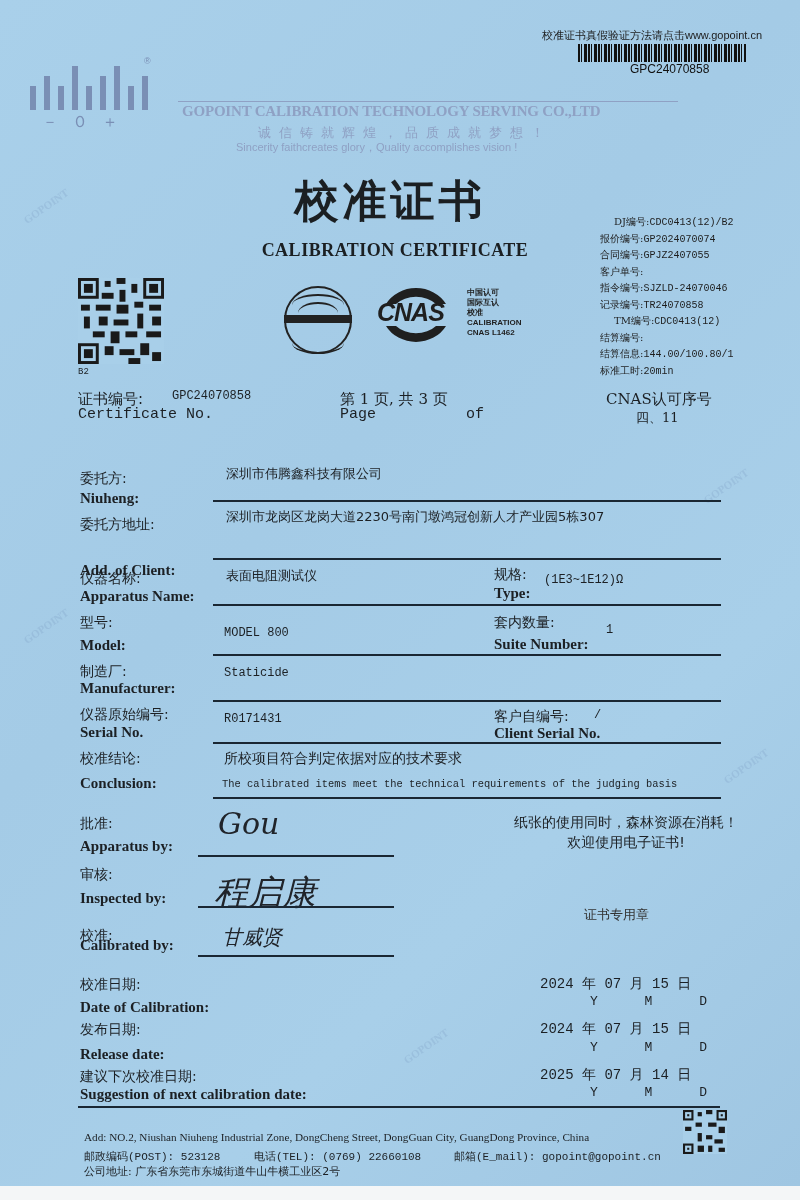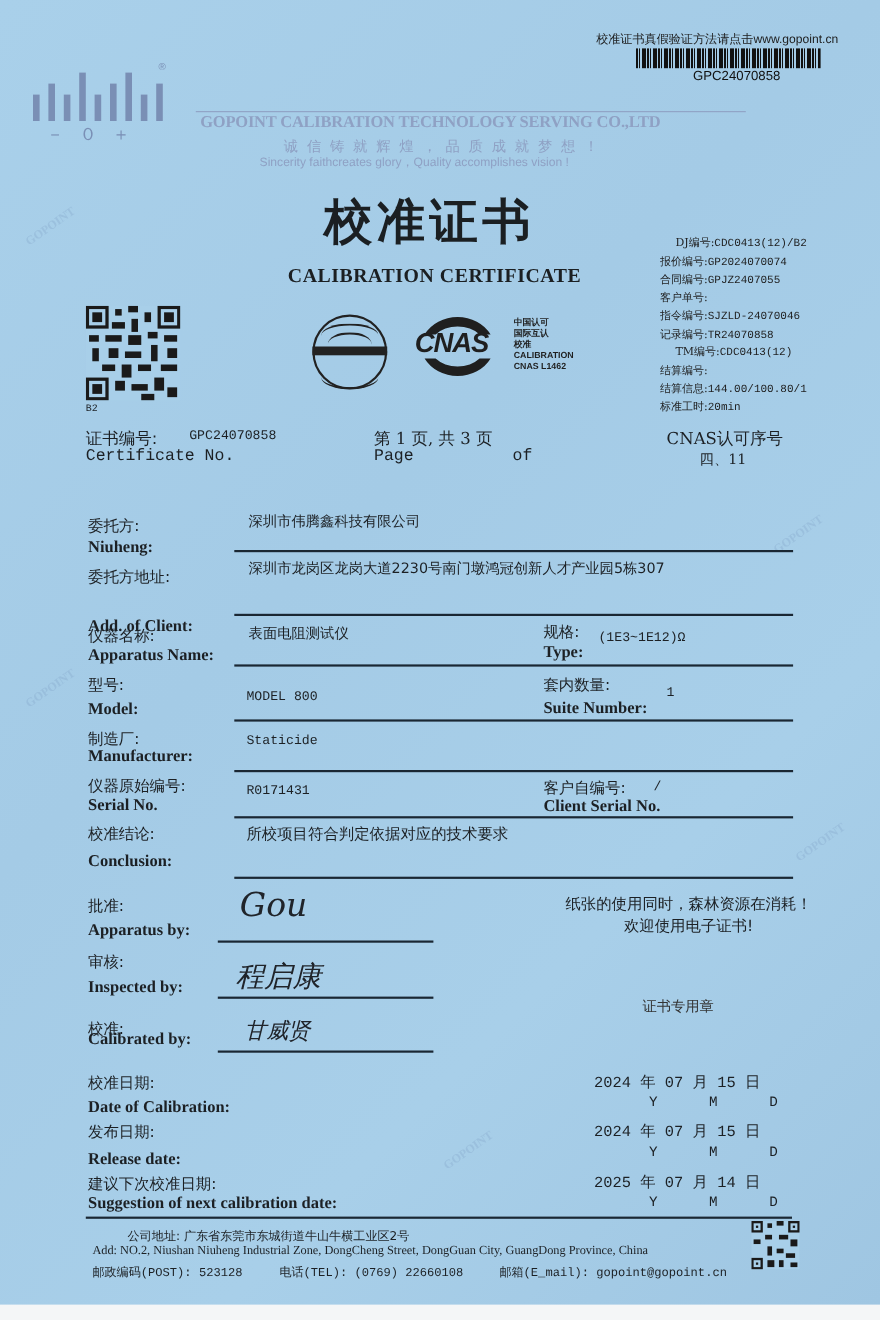--- a/index.html
+++ b/index.html
@@ -213,30 +213,31 @@
   <div class="abs lbl-en" style="left:80px;top:724px;">Serial No.</div>
   <div class="abs val-mono" style="left:224px;top:712px;">R0171431</div>
   <div class="abs lbl-cn" style="left:494px;top:708px;">客户自编号:</div>
   <div class="abs val-mono" style="left:594px;top:708px;">/</div>
   <div class="abs lbl-en" style="left:494px;top:725px;">Client Serial No.</div>
   <div class="line" style="left:213px;top:742px;width:508px;"></div>
 
   <div class="abs lbl-cn" style="left:80px;top:750px;">校准结论:</div>
   <div class="abs lbl-en" style="left:80px;top:775px;">Conclusion:</div>
   <div class="abs val-cn" style="left:224px;top:750px;font-size:14px;">所校项目符合判定依据对应的技术要求</div>
+  <div class="abs val-mono" style="left:222px;top:778px;font-size:10.4px;">The calibrated items meet the technical requirements of the judging basis</div>
   <div class="line" style="left:213px;top:797px;width:508px;"></div>
 
   <div class="abs lbl-cn" style="left:80px;top:815px;">批准:</div>
   <div class="abs lbl-en" style="left:80px;top:838px;">Apparatus by:</div>
   <div class="abs sig" style="left:218px;top:806px;font-size:30px;">Gou</div>
   <div class="line" style="left:198px;top:855px;width:196px;"></div>
 
   <div class="abs lbl-cn" style="left:80px;top:866px;">审核:</div>
   <div class="abs lbl-en" style="left:80px;top:890px;">Inspected by:</div>
-  <div class="abs sig" style="left:214px;top:870px;font-size:26px;">程启康</div>
+  <div class="abs sig" style="left:214px;top:870px;font-size:34px;">程启康</div>
   <div class="line" style="left:198px;top:906px;width:196px;"></div>
 
   <div class="abs lbl-cn" style="left:80px;top:912px;margin-top:15px;">校准:</div>
   <div class="abs lbl-en" style="left:80px;top:937px;">Calibrated by:</div>
   <div class="abs sig" style="left:222px;top:924px;font-size:20px;">甘威贤</div>
   <div class="line" style="left:198px;top:955px;width:196px;"></div>
 
   <div class="abs note" style="font-family:'DejaVu Sans',sans-serif;">
     <div>纸张的使用同时，森林资源在消耗！</div>
     <div>欢迎使用电子证书!</div>
@@ -252,21 +253,21 @@
   <div class="abs lbl-en" style="left:80px;top:1046px;">Release date:</div>
   <div class="abs date-val" style="left:540px;top:1020px;">2024 年 07 月 15 日</div>
   <div class="abs ymd" style="left:590px;top:1040px;white-space:pre;">Y      M      D</div>
 
   <div class="abs lbl-cn" style="left:80px;top:1068px;">建议下次校准日期:</div>
   <div class="abs lbl-en" style="left:80px;top:1086px;">Suggestion of next calibration date:</div>
   <div class="abs date-val" style="left:540px;top:1066px;">2025 年 07 月 14 日</div>
   <div class="abs ymd" style="left:590px;top:1085px;white-space:pre;">Y      M      D</div>
   <div class="line" style="left:78px;top:1106px;width:642px;"></div>
 
-  <div class="abs foot" style="left:84px;top:1116px;font-family:'DejaVu Sans',sans-serif;margin-left:32px;">公司地址: 广东省东莞市东城街道牛山牛横工业区2号</div>
+  <div class="abs foot" style="left:84px;top:1164px;font-family:'DejaVu Sans',sans-serif;">公司地址: 广东省东莞市东城街道牛山牛横工业区2号</div>
   <div class="abs foot serif" style="left:84px;top:1131px;font-size:11.2px;">Add: NO.2, Niushan Niuheng Industrial Zone, DongCheng Street, DongGuan City, GuangDong Province, China</div>
   <div class="abs foot mono" style="left:84px;top:1149px;">邮政编码(POST): 523128</div>
   <div class="abs foot mono" style="left:254px;top:1149px;">电话(TEL): (0769) 22660108</div>
   <div class="abs foot mono" style="left:454px;top:1149px;">邮箱(E_mail): gopoint@gopoint.cn</div>
 
   <svg class="abs qr-foot" viewBox="0 0 21 21">
     <rect width="21" height="21" fill="#a8cfe9"></rect>
     <g fill="#1a1a1a">
       <rect x="0" y="0" width="5" height="5"></rect>
         <rect x="1" y="1" width="3" height="3" fill="#a8cfe9"></rect>

